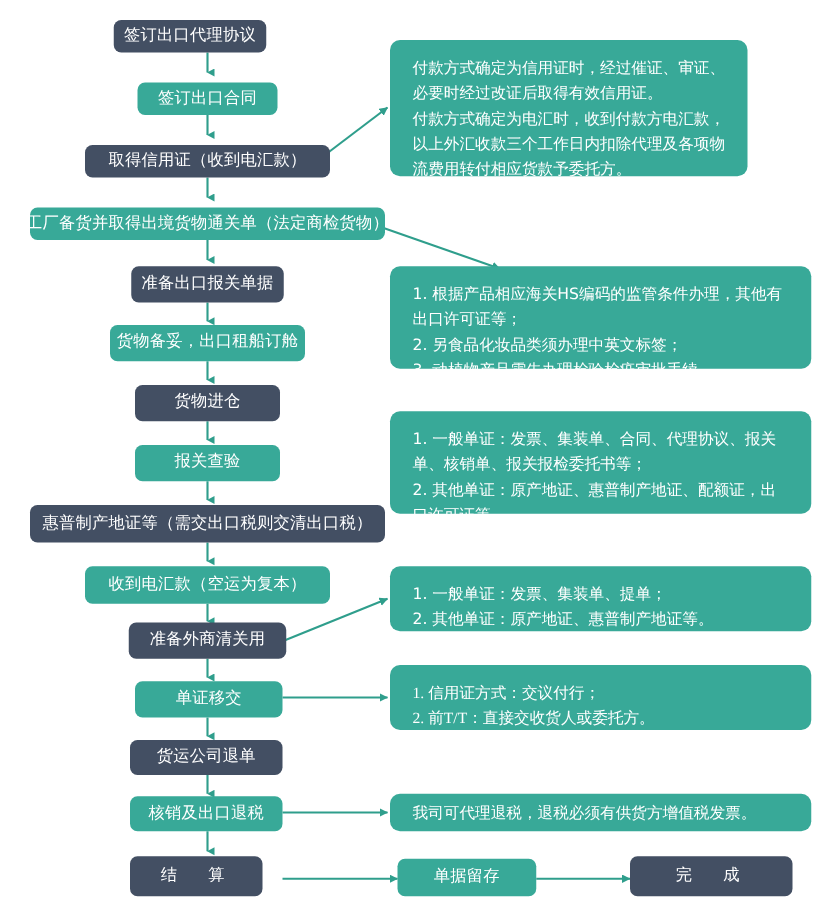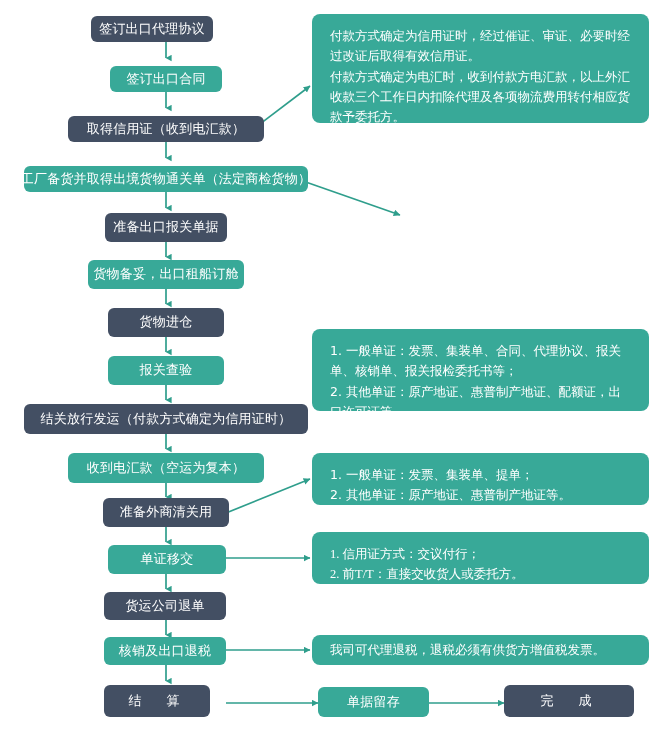--- a/index.html
+++ b/index.html
@@ -130,41 +130,44 @@
   <div class="node teal" style="left:24px; top:166px; width:284px; height:26px;">工厂备货并取得出境货物通关单（法定商检货物）</div>
 
   <div class="node dark" style="left:105px; top:213px; width:122px; height:29px;">准备出口报关单据</div>
 
   <div class="node teal" style="left:88px; top:260px; width:156px; height:29px;">货物备妥，出口租船订舱</div>
 
   <div class="node dark" style="left:108px; top:308px; width:116px; height:29px;">货物进仓</div>
 
   <div class="node teal" style="left:108px; top:356px; width:116px; height:29px;">报关查验</div>
 
-  <div class="node dark" style="left:24px; top:404px; width:284px; height:30px;">结关放行发运（付款方式确定为信用证时）</div>
+  <div class="node dark" style="left:24px; top:404px; width:284px; height:30px;">惠普制产地证等（需交出口税则交清出口税）</div>
 
   <div class="node teal" style="left:68px; top:453px; width:196px; height:30px;">收到电汇款（空运为复本）</div>
 
   <div class="node dark" style="left:103px; top:498px; width:126px; height:29px;">准备外商清关用</div>
 
   <div class="node teal" style="left:108px; top:545px; width:118px; height:29px;">单证移交</div>
 
   <div class="node dark" style="left:104px; top:592px; width:122px; height:28px;">货运公司退单</div>
 
   <div class="node teal" style="left:104px; top:637px; width:122px; height:28px;">核销及出口退税</div>
 
   <div class="node dark wide-letter" style="left:104px; top:685px; width:106px; height:32px;">结　算</div>
 
   <div class="node teal" style="left:318px; top:687px; width:111px; height:30px;">单据留存</div>
 
   <div class="node dark wide-letter" style="left:504px; top:685px; width:130px; height:32px;">完　成</div>
 
-  <div class="note" style="left:312px; top:14px; width:337px; height:109px;">付款方式确定为信用证时，经过催证、审证、必要时经过改证后取得有效信用证。
+  <div class="note" style="left:312px; top:32px; width:286px; height:109px;">付款方式确定为信用证时，经过催证、审证、必要时经过改证后取得有效信用证。
 付款方式确定为电汇时，收到付款方电汇款，以上外汇收款三个工作日内扣除代理及各项物流费用转付相应货款予委托方。</div>
 
+  <div class="note" style="left:312px; top:213px; width:337px; height:82px;">1. 根据产品相应海关HS编码的监管条件办理，其他有出口许可证等；
+2. 另食品化妆品类须办理中英文标签；
+3. 动植物产品需先办理检验检疫审批手续。</div>
 
   <div class="note" style="left:312px; top:329px; width:337px; height:82px;">1. 一般单证：发票、集装单、合同、代理协议、报关单、核销单、报关报检委托书等；
 2. 其他单证：原产地证、惠普制产地证、配额证，出口许可证等。</div>
 
   <div class="note" style="left:312px; top:453px; width:337px; height:52px;">1. 一般单证：发票、集装单、提单；
 2. 其他单证：原产地证、惠普制产地证等。</div>
 
   <div class="note" style="left:312px; top:532px; width:337px; height:52px;font-family:Liberation Serif, serif;">1. 信用证方式：交议付行；
 2. 前T/T：直接交收货人或委托方。</div>
 

